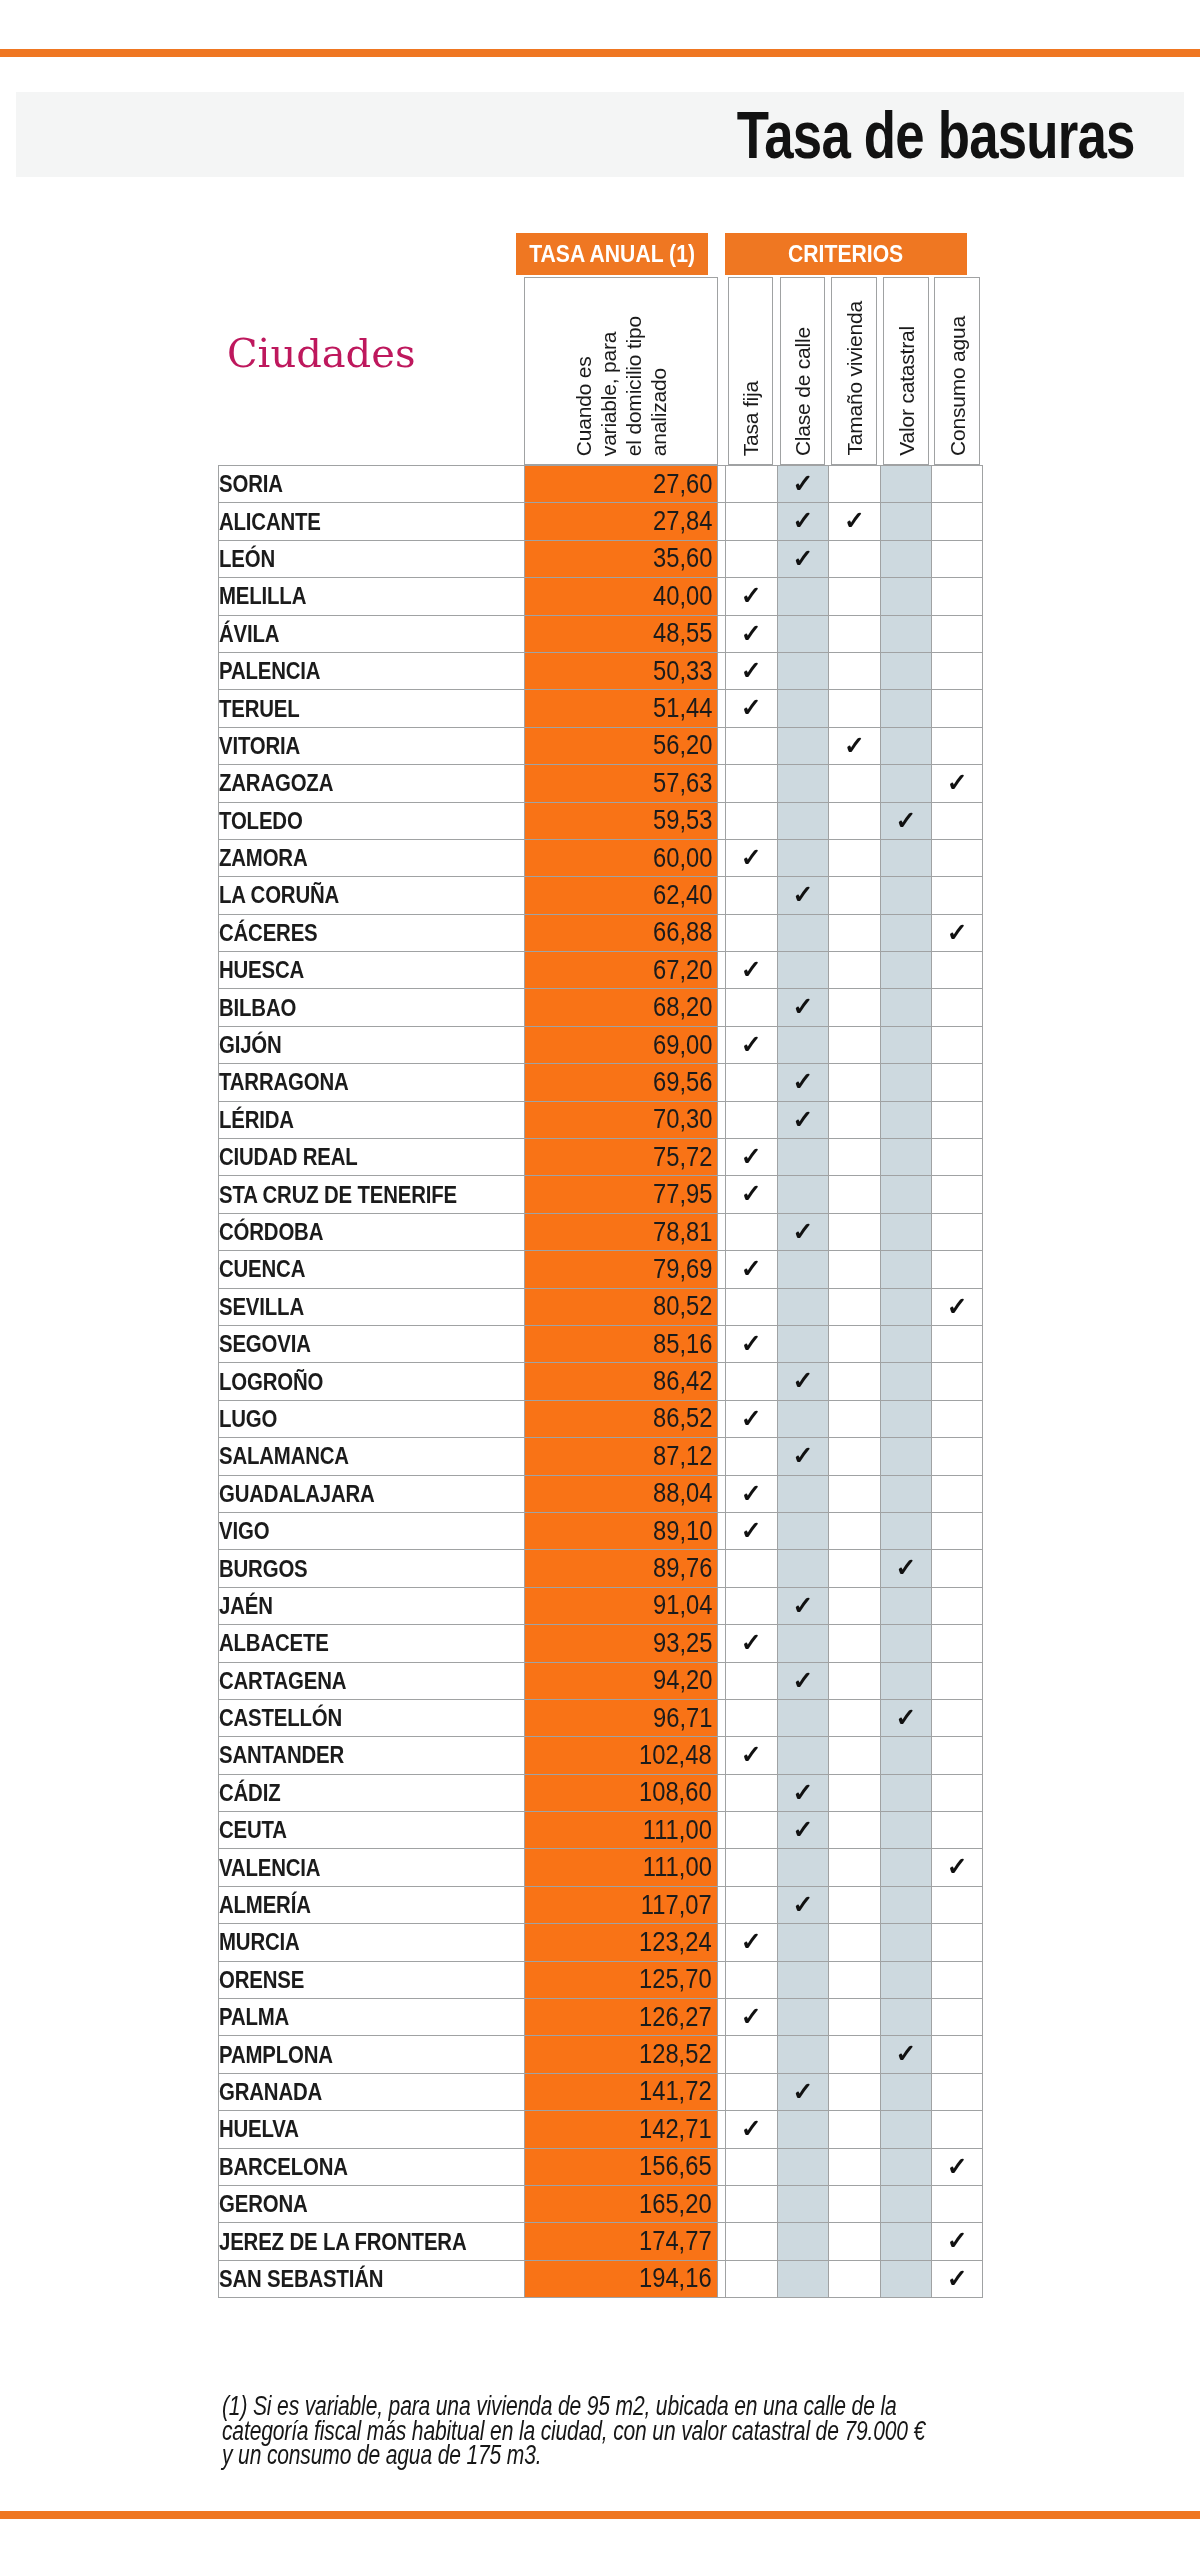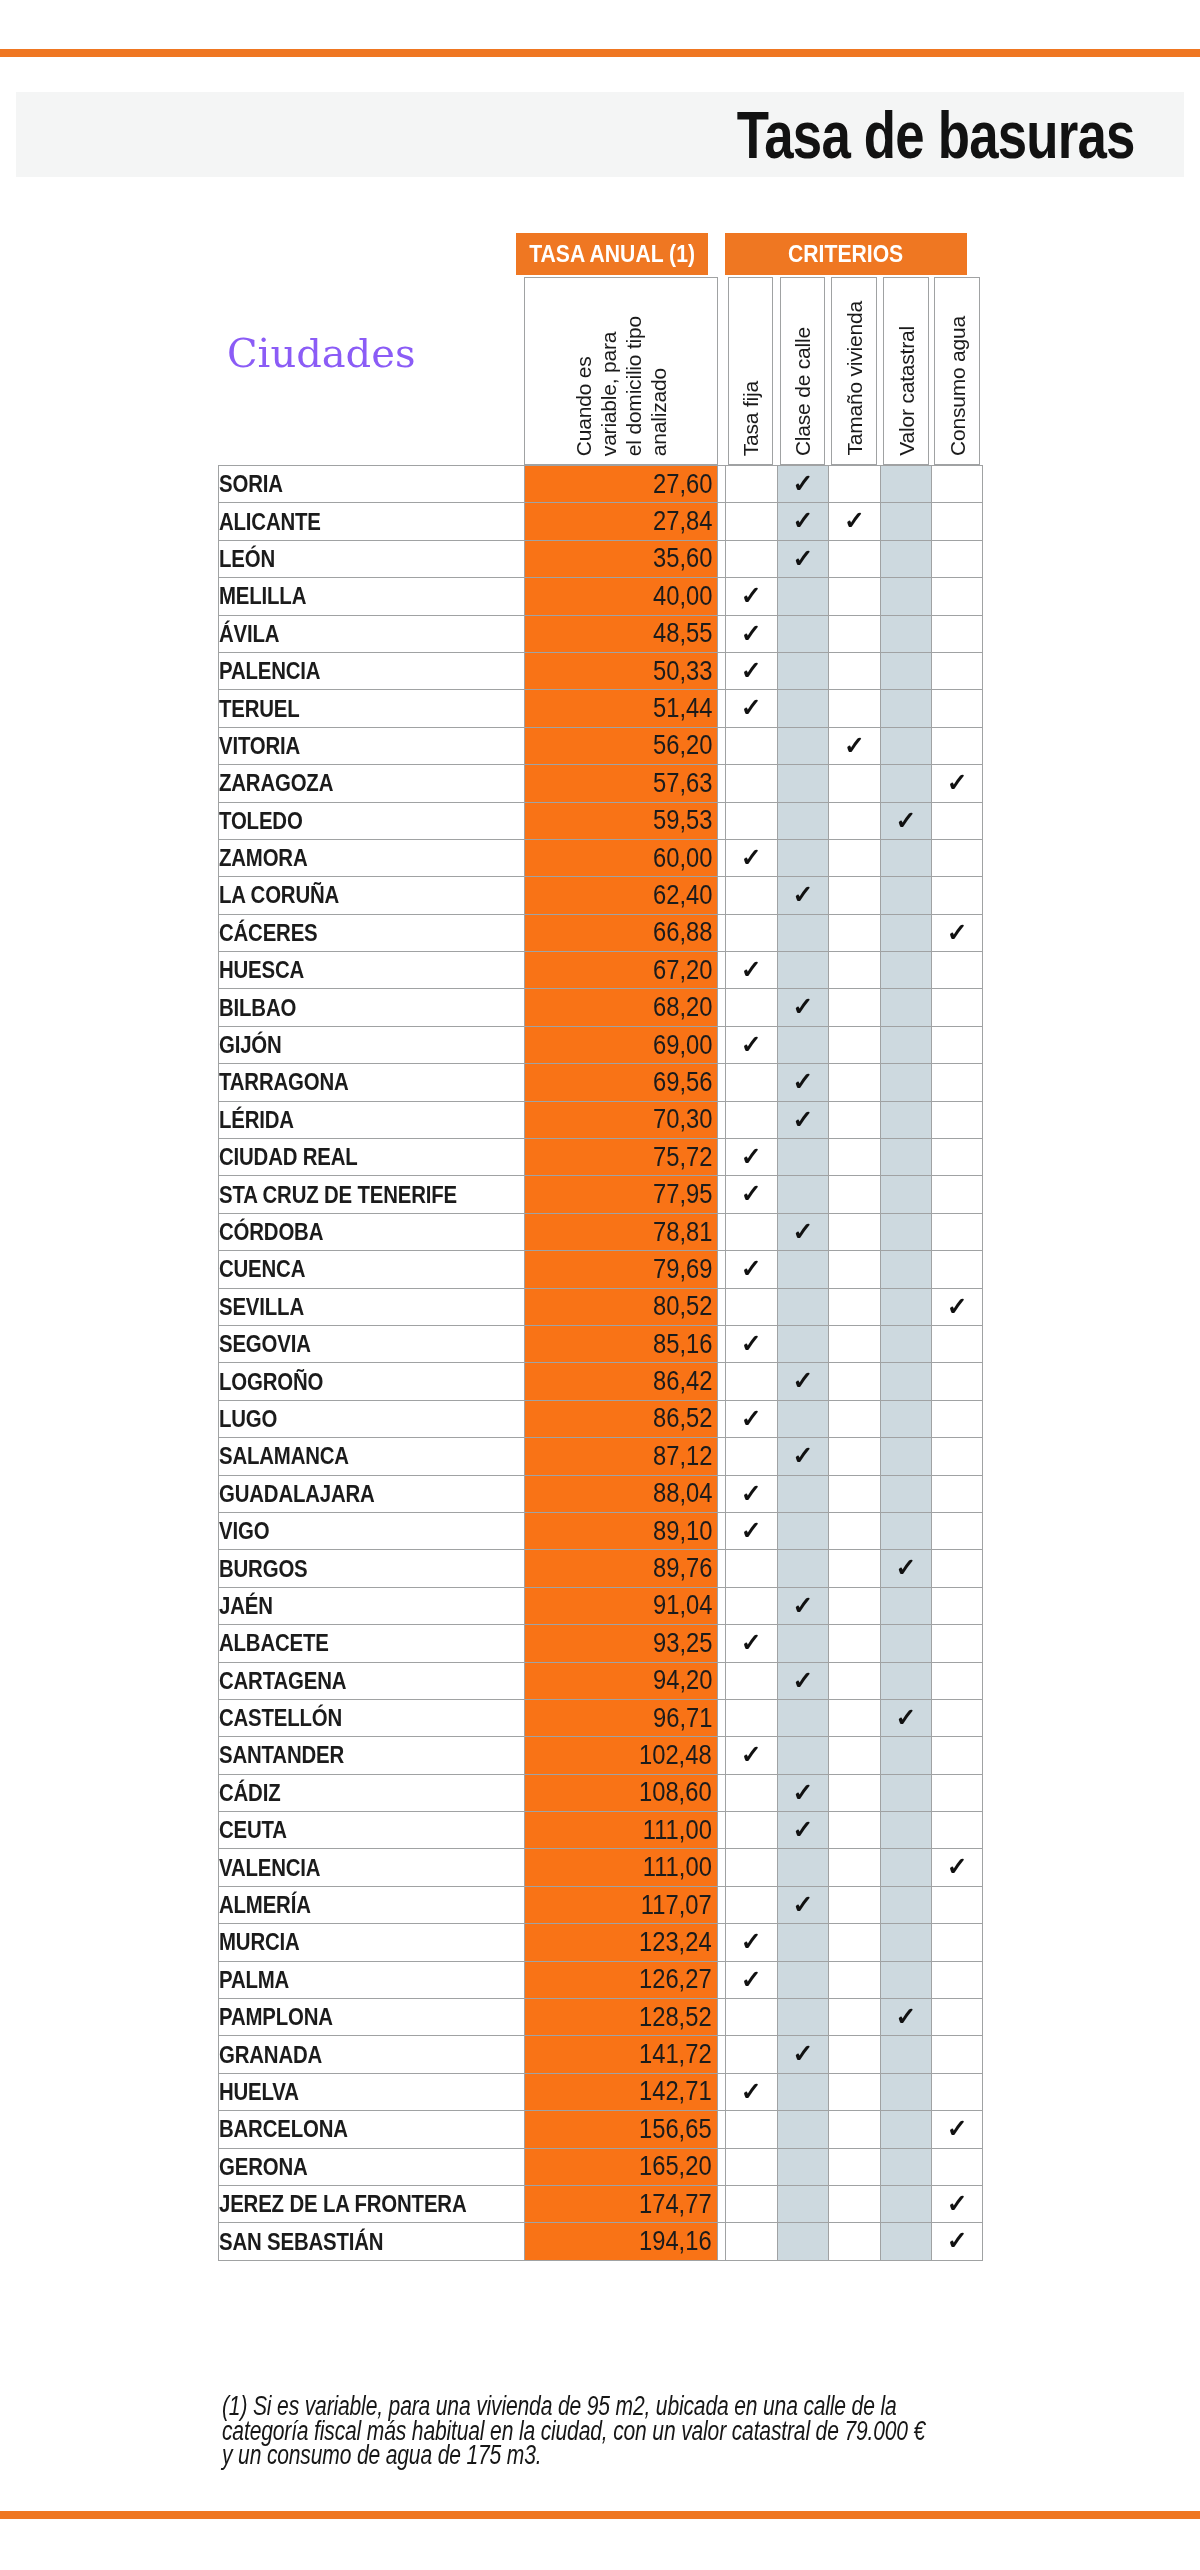--- a/index.html
+++ b/index.html
@@ -47,21 +47,21 @@
     white-space: nowrap;
   }
 
   
   .cities-label {
     position: absolute;
     left: 227px;
     top: 330px;
     font-family: "DejaVu Serif", "Liberation Serif", serif;
     font-size: 40px;
-    color: #8b5cf6;
+    color: #be185d;
     white-space: nowrap;
   }
 
   
   .orange-box {
     position: absolute;
     top: 233px;
     height: 42px;
     background: #ef7722;
     display: flex;
@@ -819,20 +819,34 @@
           <span>123,24</span>
         </div>
     <div class="cell c-gap"></div>
     <div class="cell c-crit">✓</div>
     <div class="cell c-crit"></div>
     <div class="cell c-crit"></div>
     <div class="cell c-crit"></div>
     <div class="cell c-crit"></div>
   </div>
 
+  <div class="row">
+    <div class="cell c-city">
+          <span>ORENSE</span>
+        </div>
+    <div class="cell c-val">
+          <span>125,70</span>
+        </div>
+    <div class="cell c-gap"></div>
+    <div class="cell c-crit"></div>
+    <div class="cell c-crit"></div>
+    <div class="cell c-crit"></div>
+    <div class="cell c-crit"></div>
+    <div class="cell c-crit"></div>
+  </div>
 
   <div class="row">
     <div class="cell c-city">
           <span>PALMA</span>
         </div>
     <div class="cell c-val">
           <span>126,27</span>
         </div>
     <div class="cell c-gap"></div>
     <div class="cell c-crit">✓</div>

